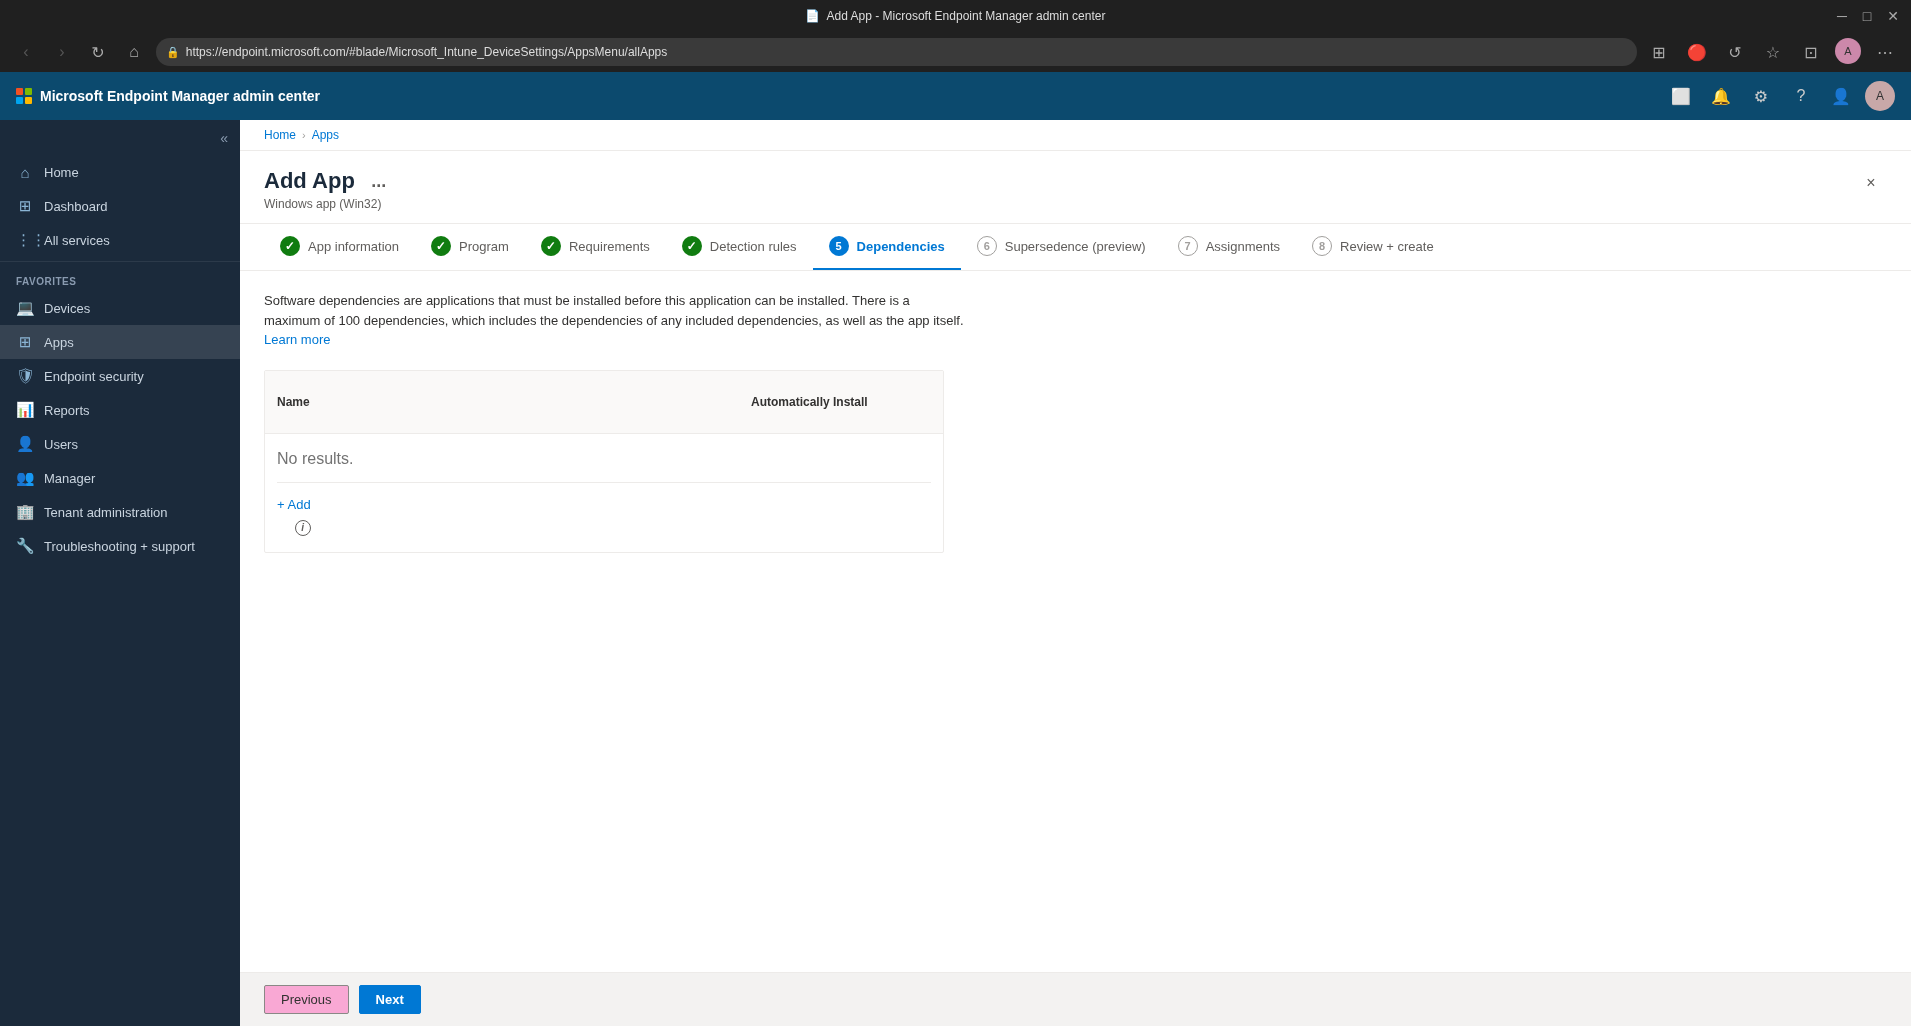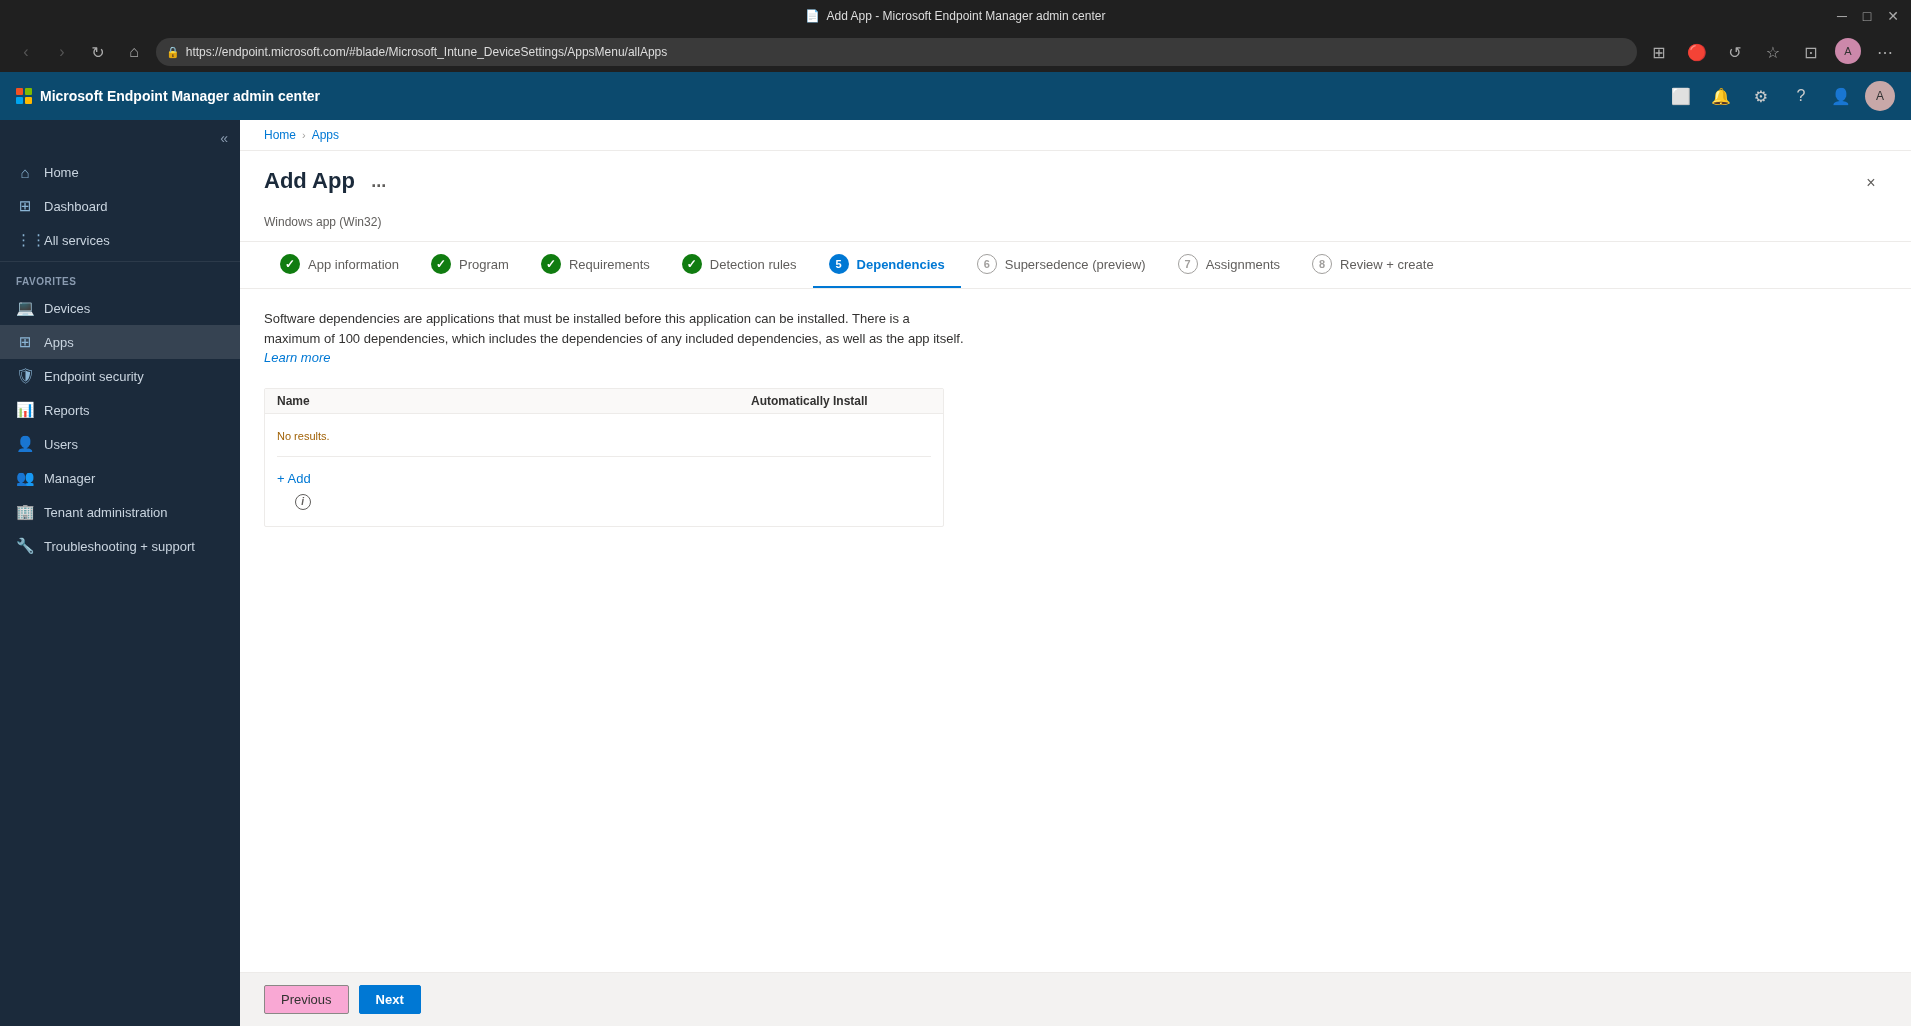--- a/index.html
+++ b/index.html
@@ -230,21 +230,21 @@
     }
     .page-title-group { flex: 1; }
     .page-title {
       font-size: 22px;
       font-weight: 600;
       color: #1b2a3b;
       display: flex;
       align-items: center;
       gap: 10px;
     }
-    .page-subtitle { font-size: 12px; color: #605e5c; margin-top: 20px; }
+    .page-subtitle { font-size: 12px; color: #605e5c; margin-top: 2px; }
     .page-close-btn {
       width: 32px; height: 32px;
       display: flex; align-items: center; justify-content: center;
       cursor: pointer;
       color: #605e5c;
       font-size: 16px;
       border-radius: 4px;
     }
     .ellipsis-btn {
       color: #605e5c;
@@ -310,45 +310,45 @@
       overflow-y: auto;
     }
 
     .description-text {
       font-size: 13px;
       color: #323130;
       max-width: 700px;
       line-height: 1.5;
       margin-bottom: 20px;
     }
-    .description-text a { color: #0078d4; text-decoration: none; font-style: italic; }
+    .description-text a { color: #0078d4; text-decoration: none; }
 
     
     .dep-table {
       border: 1px solid #edebe9;
       border-radius: 2px;
       width: 680px;
     }
     .dep-table-header {
       display: flex;
       background: #faf9f8;
       border-bottom: 1px solid #edebe9;
-      padding: 5px 12px;
+      padding: 24px 12px;
       font-size: 12px;
       font-weight: 600;
       color: #323130;
     }
     .dep-col-name { flex: 1; }
     .dep-col-auto { width: 180px; }
     .dep-table-body {
       padding: 12px;
     }
     .no-results {
-      font-size: 11px;
-      color: #a16207;
+      font-size: 16px;
+      color: #737373;
       padding: 4px 0;
     }
     .table-divider { height: 1px; background: #edebe9; margin: 10px 0; }
     .add-btn {
       display: flex;
       align-items: flex-end;
       gap: 8px;
       color: #0078d4;
       font-size: 13px;
       cursor: pointer;

